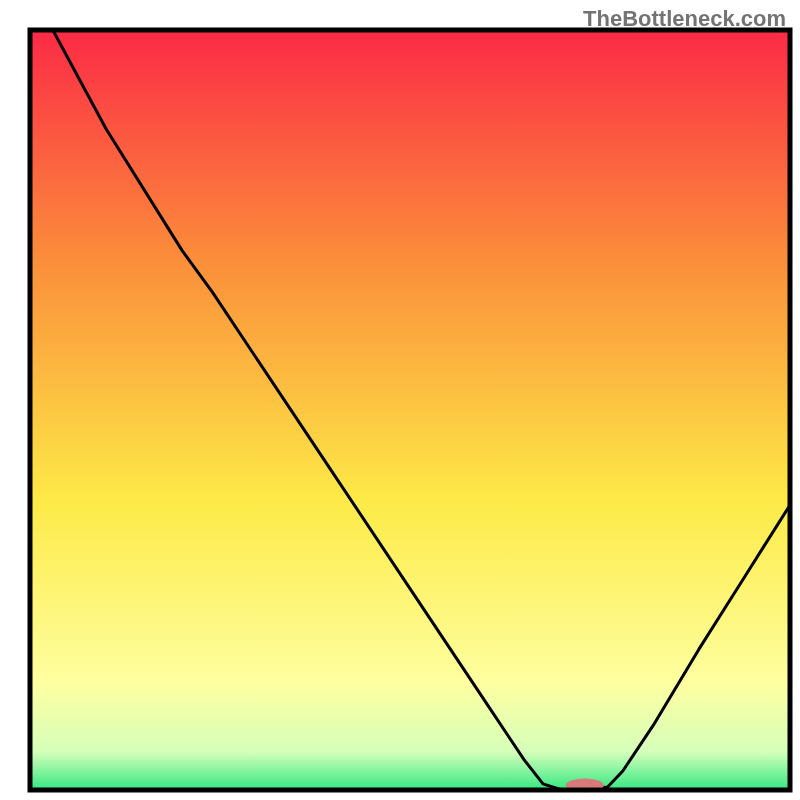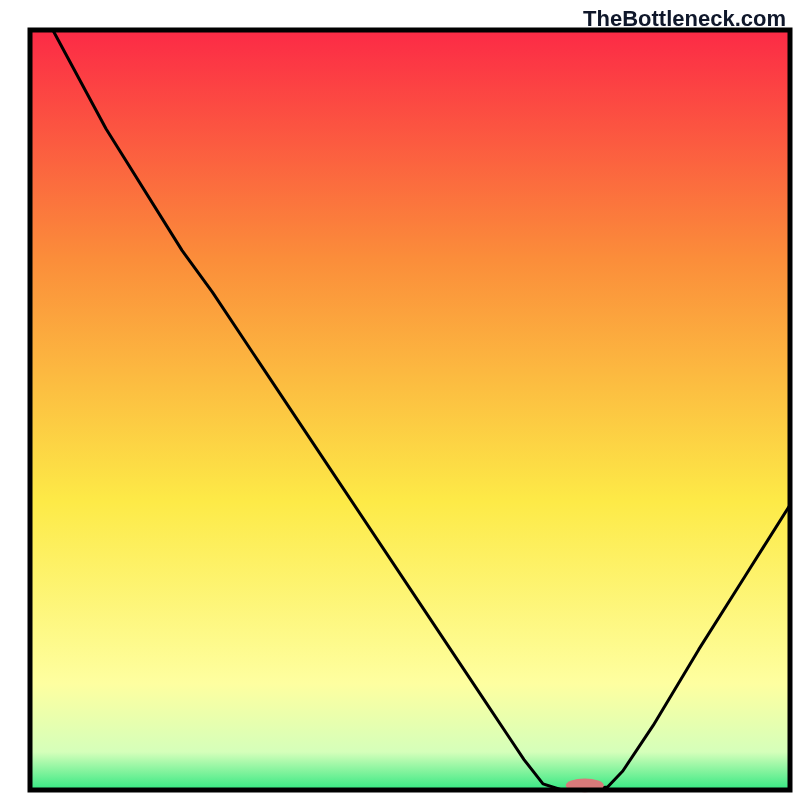--- a/index.html
+++ b/index.html
@@ -14,21 +14,21 @@
     position: relative;
     width: 800px;
     height: 800px;
   }
   .watermark {
     position: absolute;
     top: 6px;
     right: 14px;
     font-size: 22px;
     font-weight: bold;
-    color: #0f172a;
+    color: #737373;
     z-index: 10;
     text-align: right;
   }
   svg {
     display: block;
   }
 </style>
 </head>
 <body>
 

